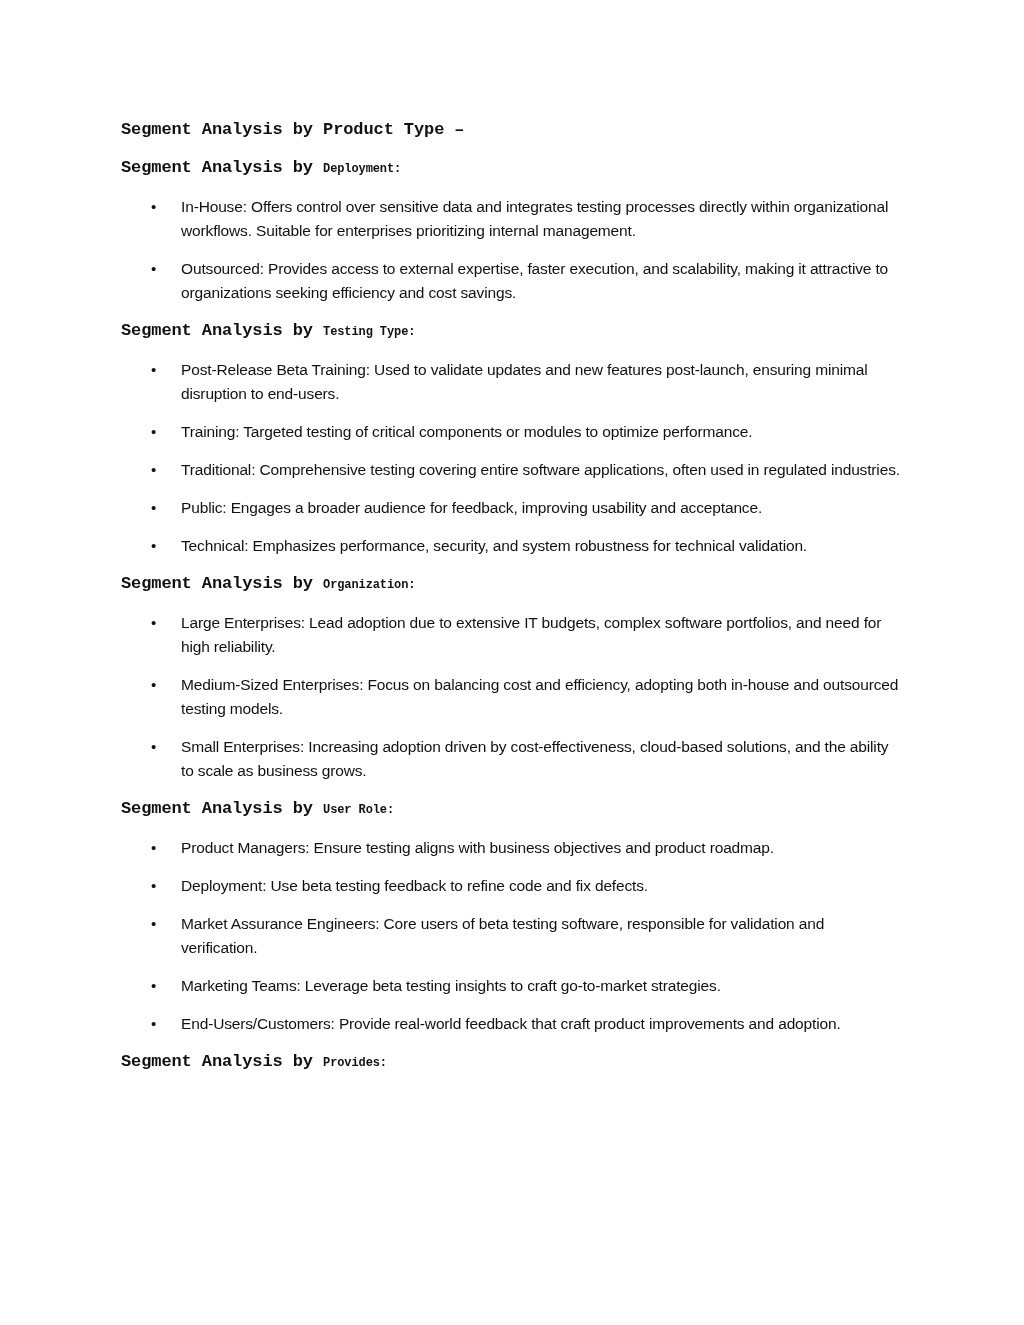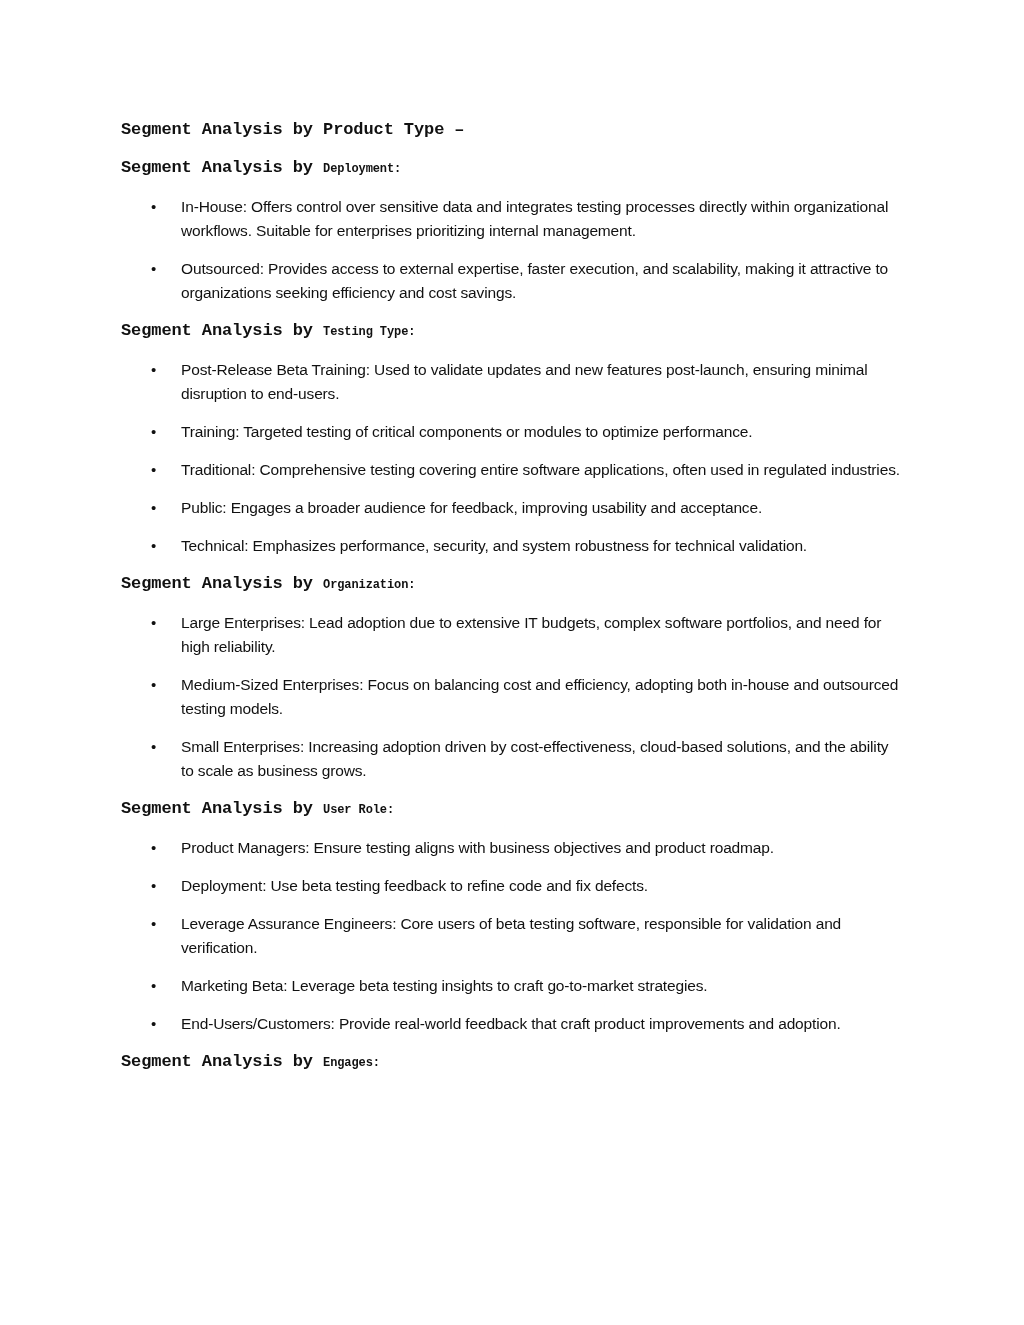--- a/index.html
+++ b/index.html
@@ -43,19 +43,19 @@
   <ul>
     <li><span class="bullet">•</span><b>Large Enterprises:</b><span> Lead adoption due to extensive IT budgets, complex software portfolios, and need for high reliability.</span></li>
     <li><span class="bullet">•</span><b>Medium-Sized Enterprises:</b><span> Focus on balancing cost and efficiency, adopting both in-house and outsourced testing models.</span></li>
     <li><span class="bullet">•</span><b>Small Enterprises:</b><span> Increasing adoption driven by cost-effectiveness, cloud-based solutions, and the ability to scale as business grows.</span></li>
   </ul>
 
   <p class="h hsec"><span>Segment Analysis by </span><span class="sub">User Role:</span></p>
   <ul>
     <li><span class="bullet">•</span><b>Product Managers:</b><span> Ensure testing aligns with business objectives and product roadmap.</span></li>
     <li><span class="bullet">•</span><b>Deployment:</b><span> Use beta testing feedback to refine code and fix defects.</span></li>
-    <li><span class="bullet">•</span><b>Leverage Assurance Engineers:</b><span> Core users of beta testing software, responsible for validation and verification.</span></li>
-    <li><span class="bullet">•</span><b>Marketing Beta:</b><span> Leverage beta testing insights to craft go-to-market strategies.</span></li>
+    <li><span class="bullet">•</span><b>Market Assurance Engineers:</b><span> Core users of beta testing software, responsible for validation and verification.</span></li>
+    <li><span class="bullet">•</span><b>Marketing Teams:</b><span> Leverage beta testing insights to craft go-to-market strategies.</span></li>
     <li><span class="bullet">•</span><b>End-Users/Customers:</b><span> Provide real-world feedback that craft product improvements and adoption.</span></li>
   </ul>
 
-  <p class="h hsec"><span>Segment Analysis by </span><span class="sub">Engages:</span></p>
+  <p class="h hsec"><span>Segment Analysis by </span><span class="sub">Provides:</span></p>
 </div>
 
 </body></html>

